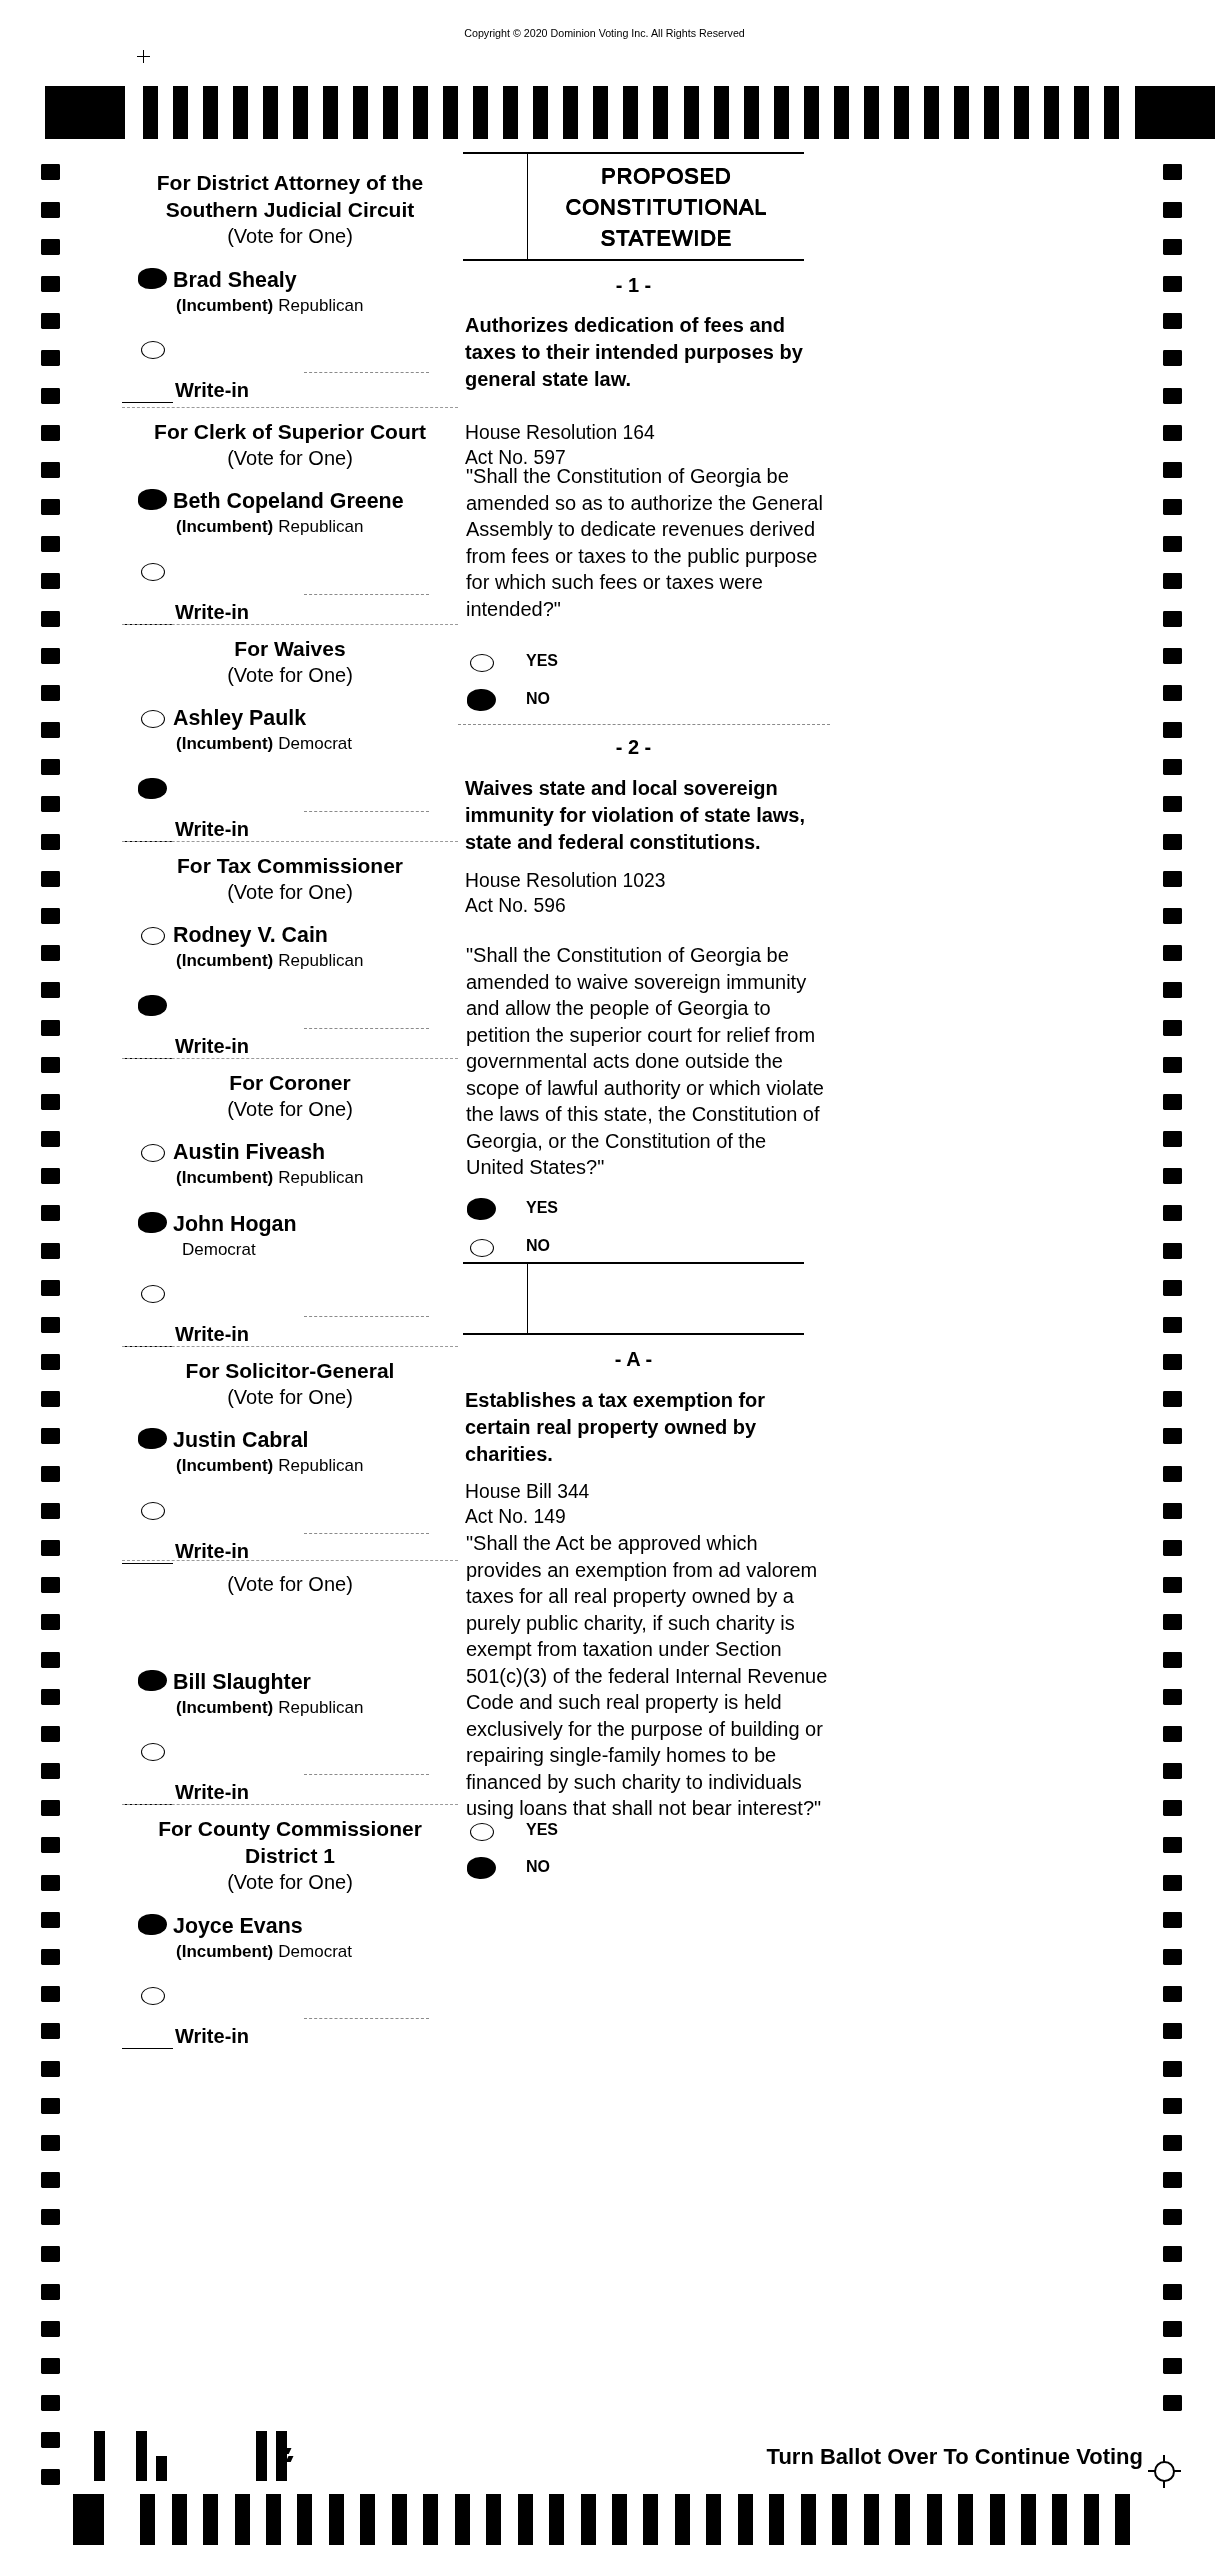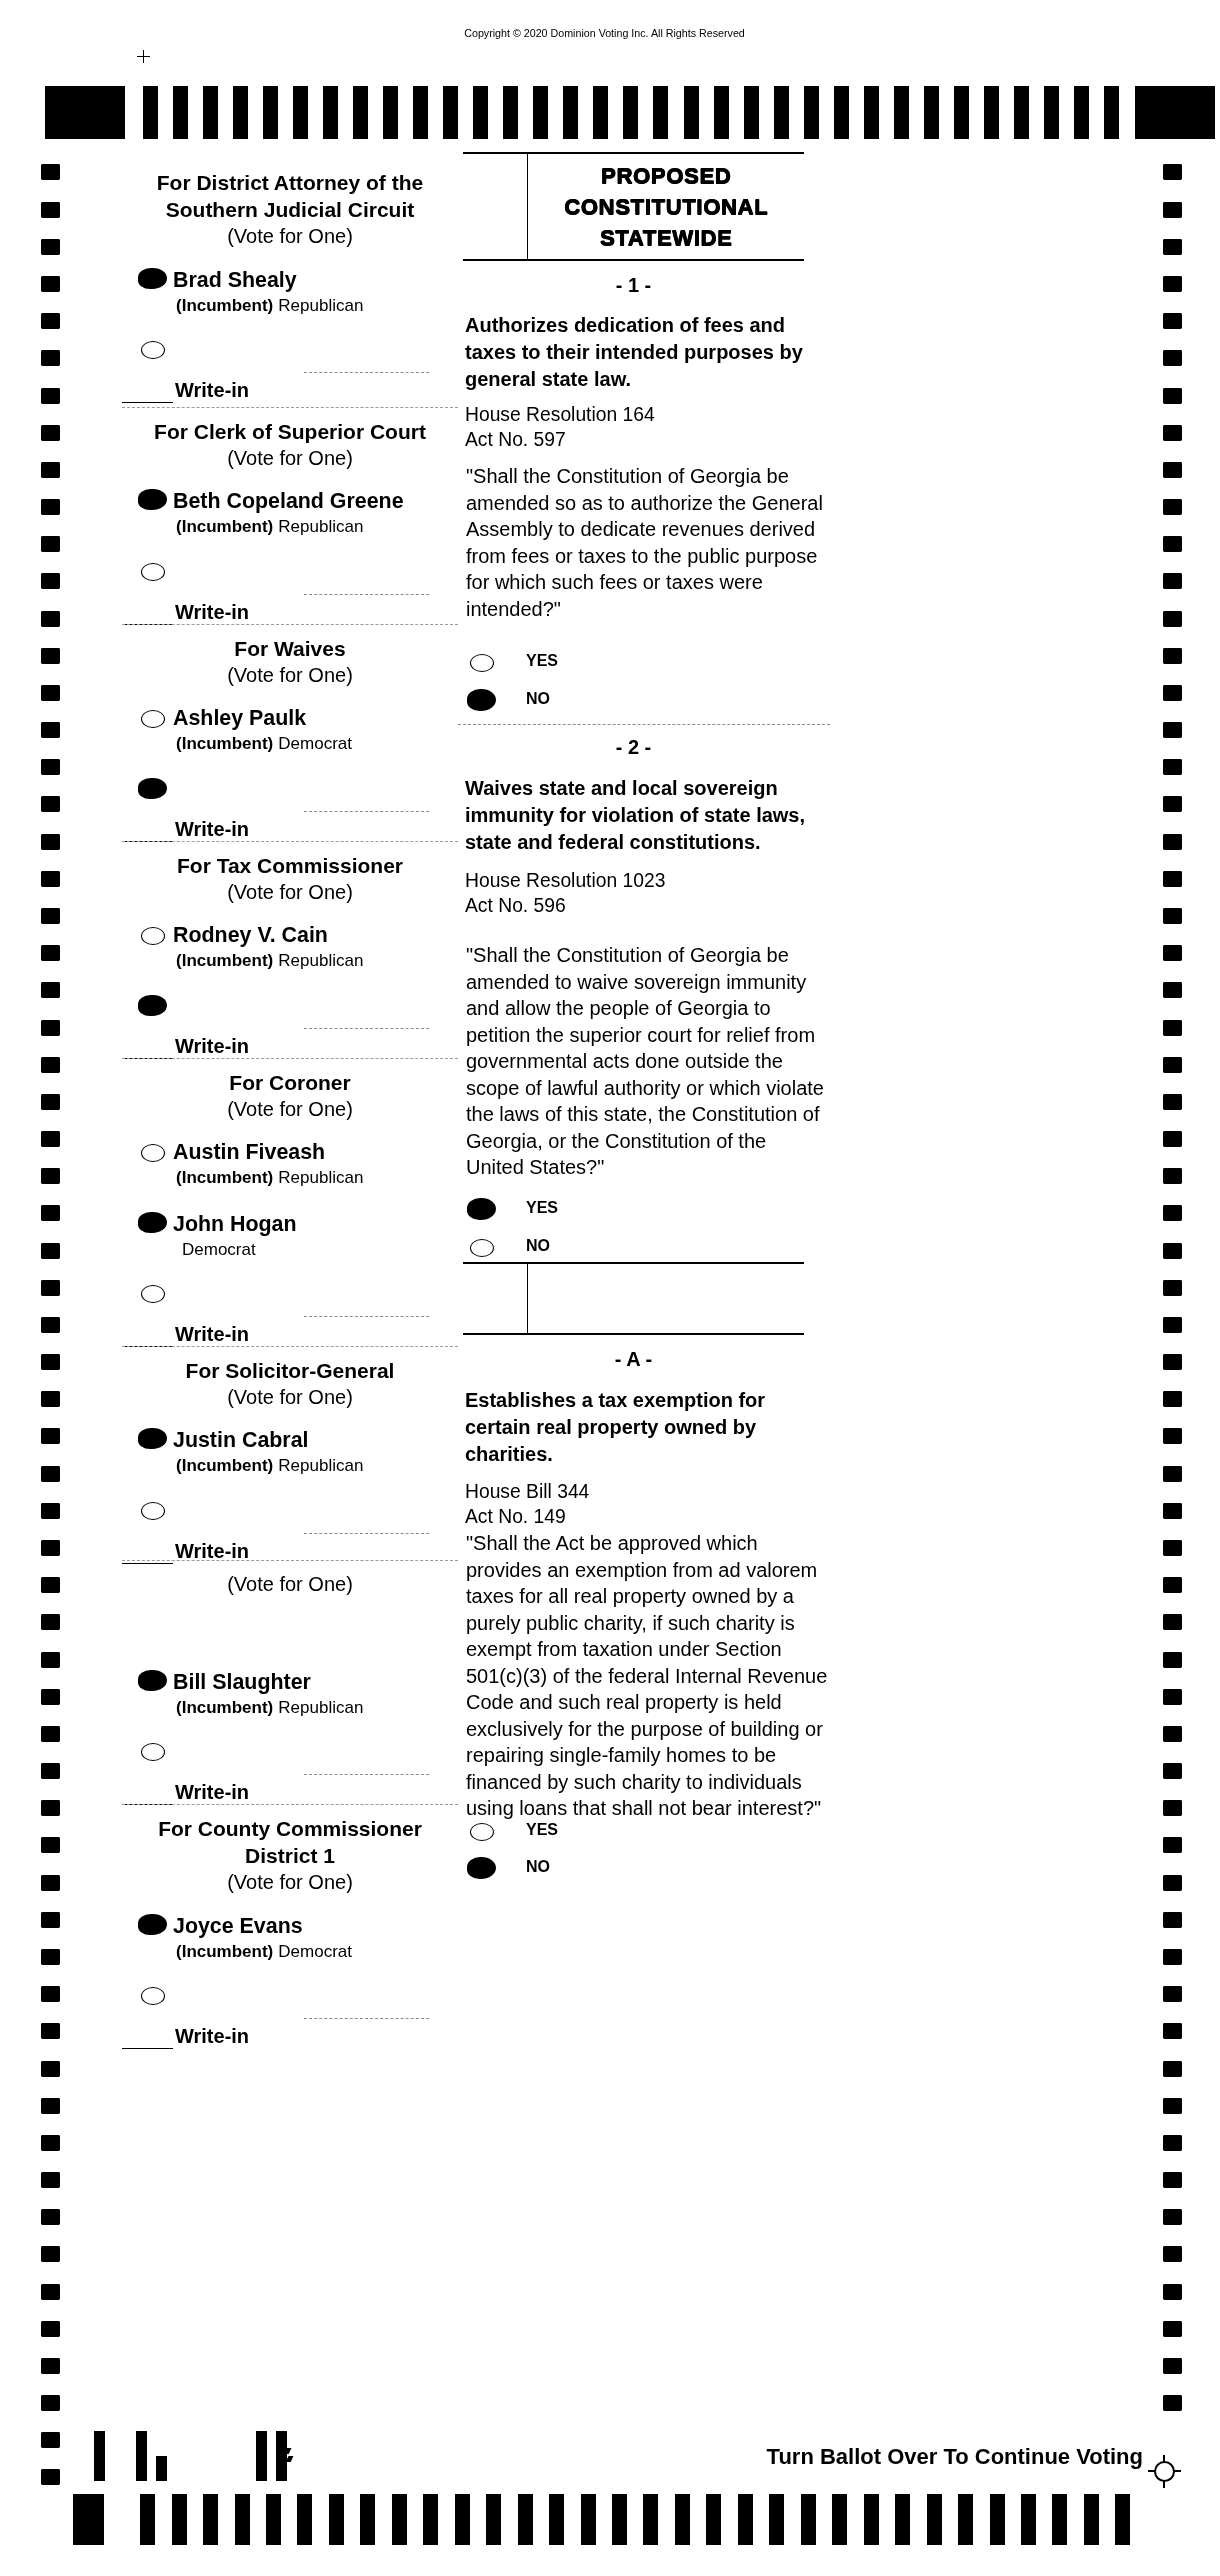--- a/index.html
+++ b/index.html
@@ -22,21 +22,21 @@
   .cand-detail .q{font-weight:bold;margin-right:5px;}
   .writein-label{position:absolute;left:53px;top:40px;font-weight:bold;font-size:20px;}
   .writein-line{position:absolute;left:0;top:63px;width:51px;border-top:1.4px solid #000;}
   .dash{position:absolute;border-top:0.7px dashed #8b8b8b;}
   .sec-dash{position:absolute;left:0;right:0;top:-11.4px;border-top:0.7px dashed #9a9a9a;}
   
   .mh-box{position:absolute;left:463px;width:341px;border-top:2.1px solid #000;border-bottom:2.1px solid #000;
           display:flex;box-sizing:border-box;background:#fff;}
   .mh-left{width:64px;border-right:1.4px solid #000;}
   .mh-right{flex:1;display:flex;flex-direction:column;justify-content:center;align-items:center;}
-  .mh-line{font-weight:bold;font-size:22px;line-height:31px;letter-spacing:0.7px;
+  .mh-line{font-weight:normal;font-size:22px;line-height:31px;letter-spacing:0.7px;
            text-shadow:0.7px 0 0 #000,0 0.7px 0 #000,0.7px 0.7px 0 #000;}
   .m-num{position:absolute;left:463px;width:341px;text-align:center;font-weight:bold;font-size:20px;}
   .m-sum{position:absolute;left:465px;width:361px;font-weight:bold;font-size:20px;line-height:27px;}
   .m-ref{position:absolute;left:465px;width:361px;font-size:19.3px;line-height:25px;}
   .m-q{position:absolute;left:466px;width:363px;font-size:20px;line-height:26.5px;}
   .opt-row{position:absolute;left:463px;width:229px;height:30px;}
   .opt-label{position:absolute;left:63px;top:-2.1px;font-weight:bold;font-size:16px;}
   
   .copyright{position:absolute;left:372px;top:27px;width:465px;text-align:center;font-size:10.7px;}
   .plus-mark{position:absolute;left:137px;top:50px;width:13px;height:13px;}
@@ -381,21 +381,21 @@
           <div class="mh-line">PROPOSED</div>
           <div class="mh-line">CONSTITUTIONAL</div>
           <div class="mh-line">STATEWIDE</div>
         </div>
       </div>
       <div class="mh-box" style="top: 1262px; height: 73px;">
         <div class="mh-left"></div>
       </div>
       <div class="m-num" style="top: 274px;">- 1 -</div>
       <div class="m-sum" style="top: 312px;">Authorizes dedication of fees and taxes to their intended purposes by general state law.</div>
-      <div class="m-ref" style="top: 402px;">
+      <div class="m-ref" style="top: 420px;">
         <div>House Resolution 164</div>
         <div>Act No. 597</div>
       </div>
       <div class="m-q" style="top: 463px;">"Shall the Constitution of Georgia be amended so as to authorize the General Assembly to dedicate revenues derived from fees or taxes to the public purpose for which such fees or taxes were intended?"</div>
       <div class="opt-row" style="top: 654px;">
         <div class="bubble" style="left: 7.1px; top: 0px;"></div>
         <div class="opt-label">YES</div>
       </div>
       <div class="opt-row" style="top: 692px;">
         <div class="bubble filled" style="left: 4.3px; top: -2.9px;"></div>

